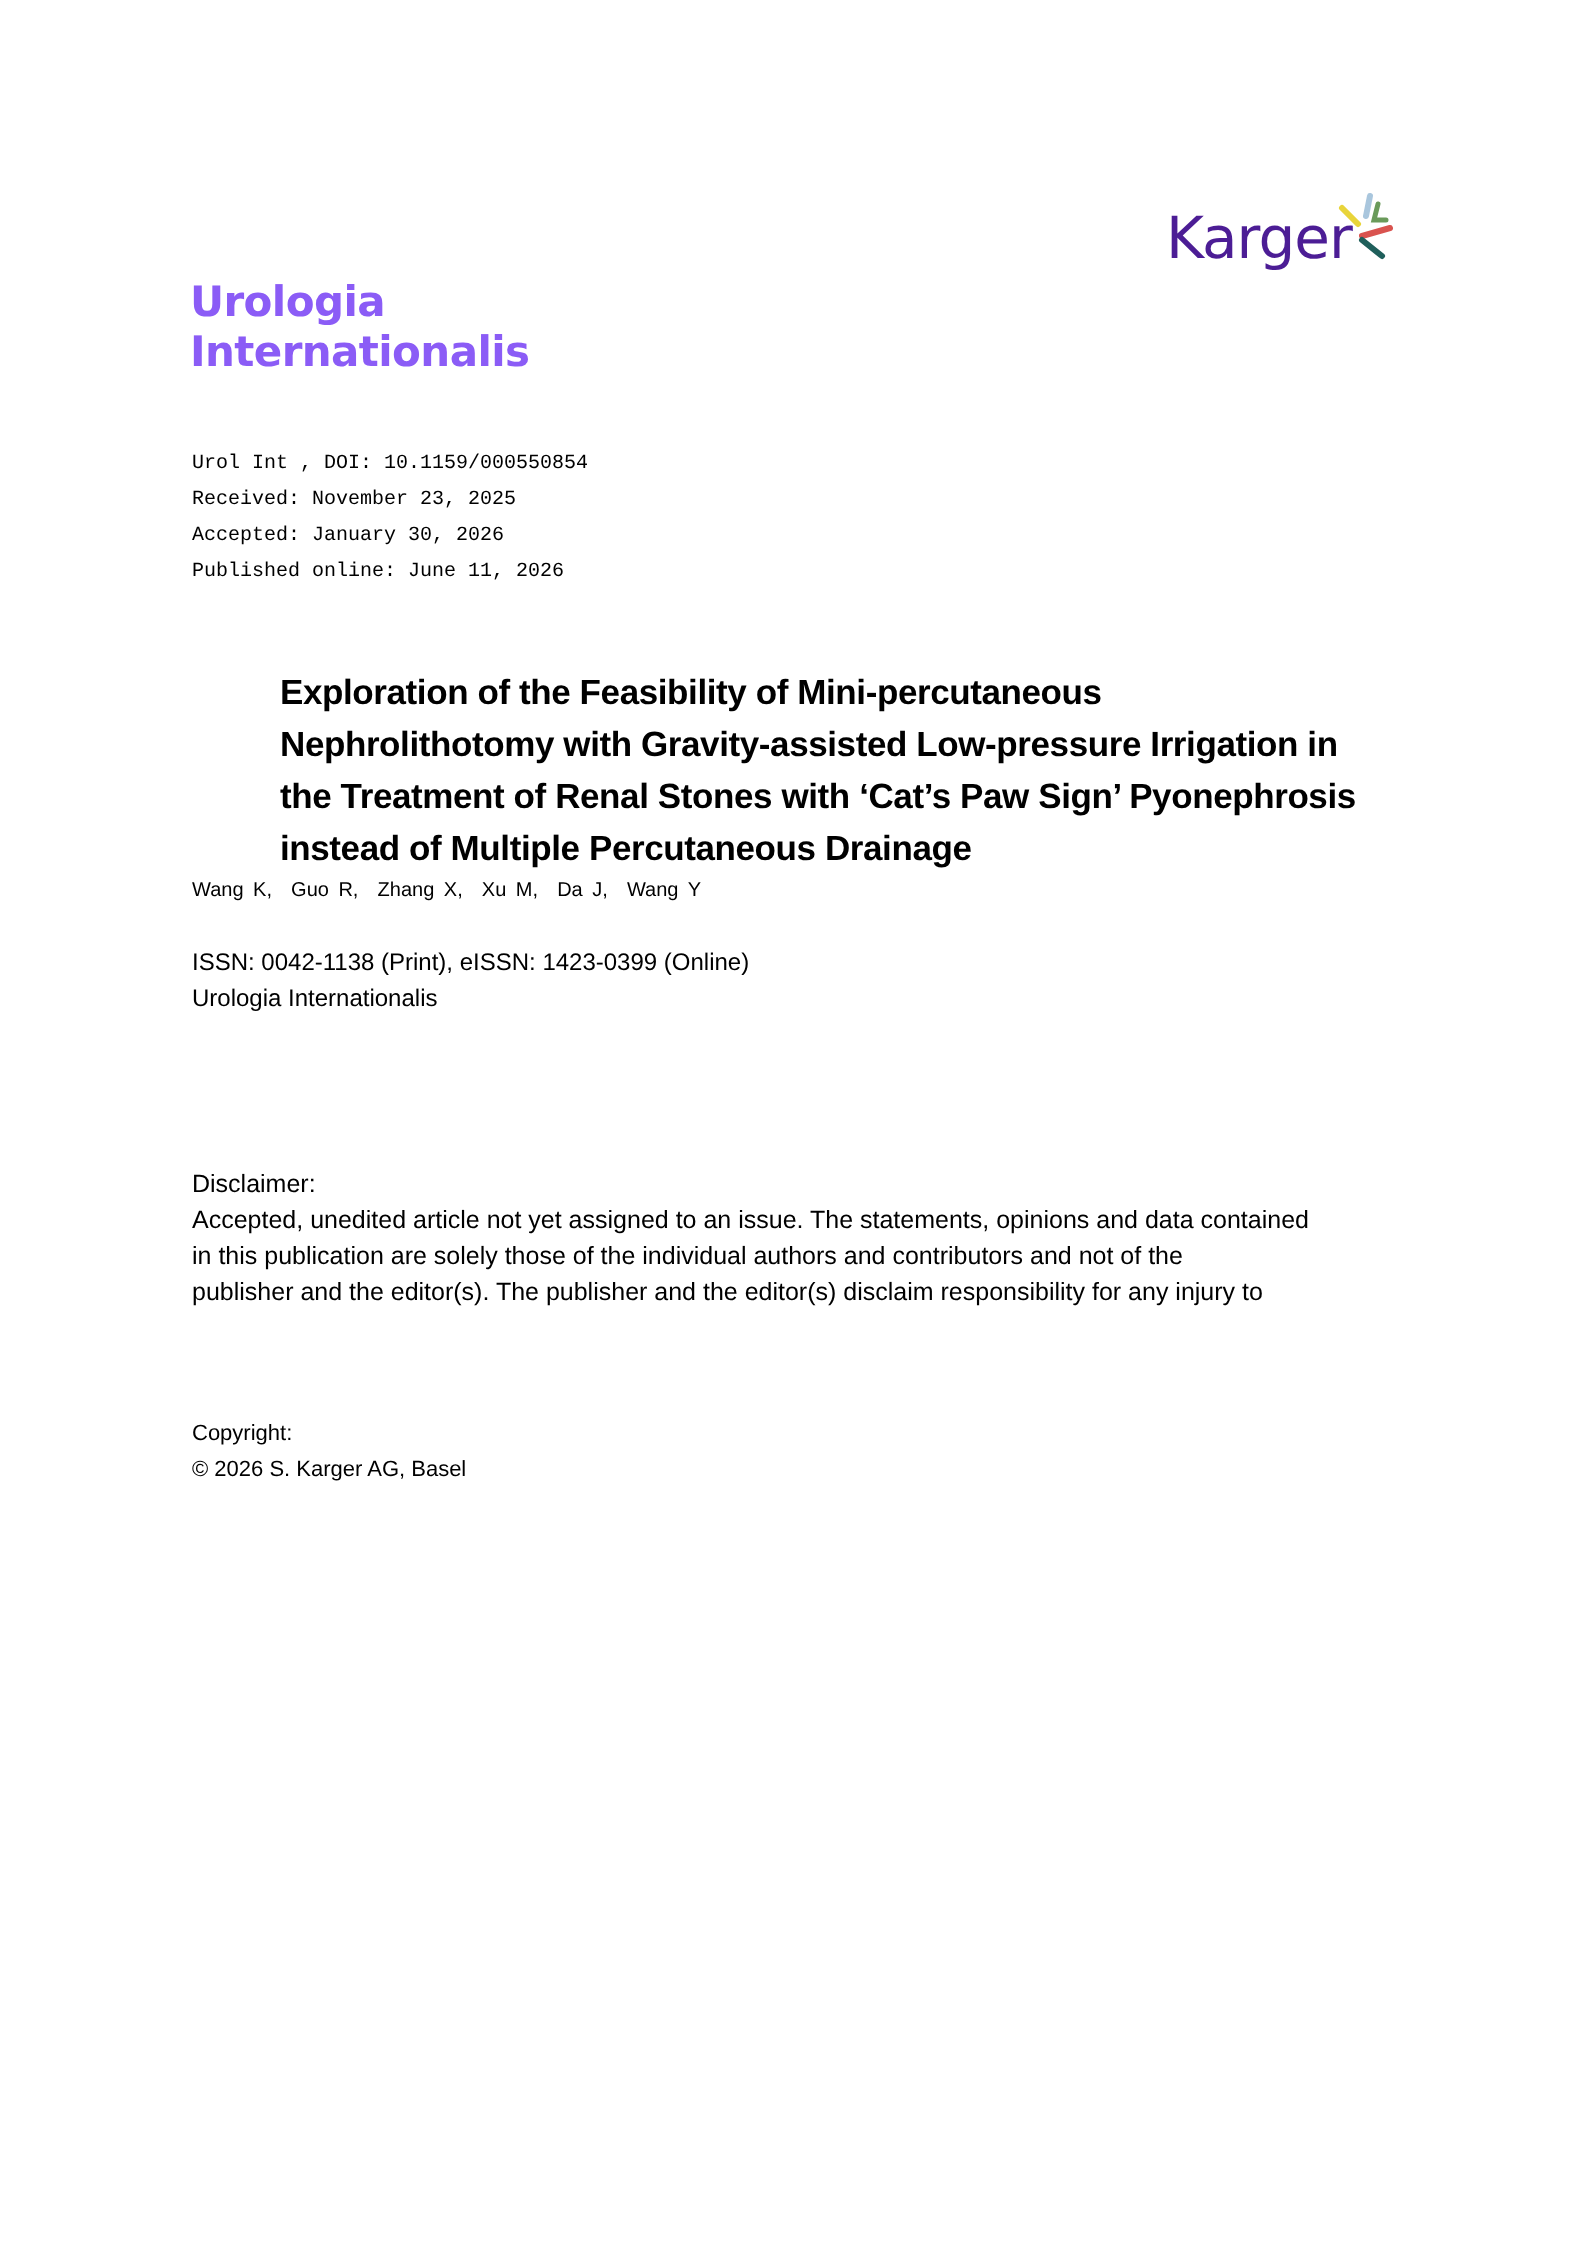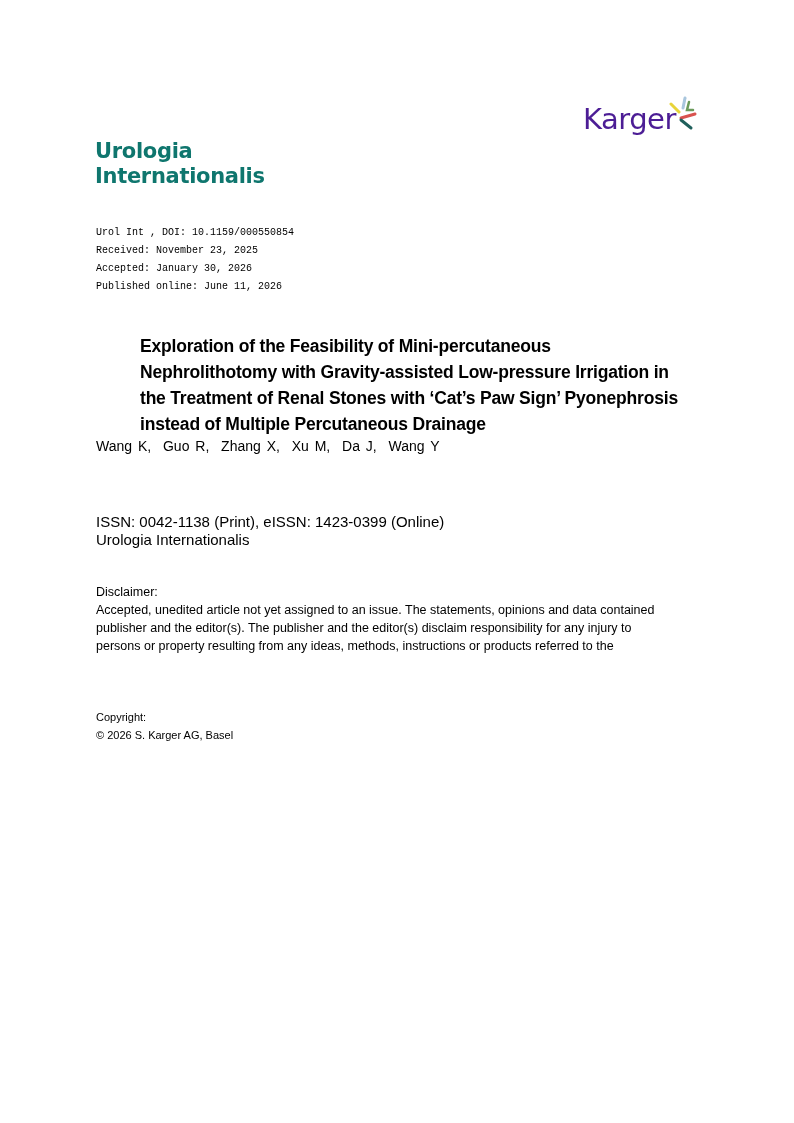--- a/index.html
+++ b/index.html
@@ -3,26 +3,26 @@
 <meta charset="utf-8">
 <style>
   html, body { margin: 0; padding: 0; background: #ffffff; }
   body { width: 794px; height: 1123px; position: relative; overflow: hidden;
          font-family: "Liberation Sans", "DejaVu Sans", sans-serif; color: #000; }
   .abs { position: absolute; }
   .logo-karger { left: 583px; top: 96px; width: 120px; height: 44px; }
   .karger-text { position: absolute; left: 0; top: 6px; font-size: 29px; color: #4c1d95;
                  font-family: "DejaVu Sans", sans-serif; letter-spacing: -0.5px; }
   .karger-mark { position: absolute; left: 86px; top: 0; width: 30px; height: 40px; }
-  .journal-logo { left: 95px; top: 139px; color: #0f766e; font-weight: bold;
+  .journal-logo { left: 95px; top: 139px; color: #8b5cf6; font-weight: bold;
                   font-size: 21px; line-height: 25px; font-family: "DejaVu Sans", sans-serif; letter-spacing: -0.3px; }
   .meta { left: 96px; top: 224px; font-size: 10px; line-height: 18px; font-family: Liberation Mono, monospace; }
   .title { left: 96px; top: 333px; width: 620px; font-size: 17.5px; line-height: 26px; font-weight: bold; letter-spacing: -0.2px; margin-left: 44px; }
-  .authors { left: 96px; top: 436px; font-size: 14px; line-height: 20px; word-spacing: 2px; }
-  .issn { left: 96px; top: 513px; font-size: 15px; line-height: 18px; }
+  .authors { left: 96px; top: 436px; font-size: 10px; line-height: 20px; word-spacing: 2px; }
+  .issn { left: 96px; top: 472px; font-size: 12px; line-height: 18px; }
   .disclaimer { left: 96px; top: 583px; width: 612px; font-size: 12.5px; line-height: 18px; }
   .copyright { left: 96px; top: 708px; font-size: 11px; line-height: 18px; }
   .line { display: block; white-space: nowrap; }
 </style>
 </head>
 <body>
 
 <div class="abs logo-karger">
   <span class="karger-text">Karger</span>
   <svg class="karger-mark" viewBox="0 0 30 40">
@@ -56,20 +56,20 @@
 <div class="abs authors" style="white-space:pre;">Wang K,  Guo R,  Zhang X,  Xu M,  Da J,  Wang Y</div>
 
 <div class="abs issn">
   <span class="line">ISSN: 0042-1138 (Print), eISSN: 1423-0399 (Online)</span>
   <span class="line">Urologia Internationalis</span>
 </div>
 
 <div class="abs disclaimer">
   <span class="line">Disclaimer:</span>
   <span class="line">Accepted, unedited article not yet assigned to an issue. The statements, opinions and data contained</span>
+  <span class="line">in this publication are solely those of the individual authors and contributors and not of the</span>
   <span class="line">publisher and the editor(s). The publisher and the editor(s) disclaim responsibility for any injury to</span>
-  <span class="line">persons or property resulting from any ideas, methods, instructions or products referred to the</span>
 </div>
 
 <div class="abs copyright">
   <span class="line">Copyright:</span>
   <span class="line">© 2026 S. Karger AG, Basel</span>
 </div>
 
 </body></html>

